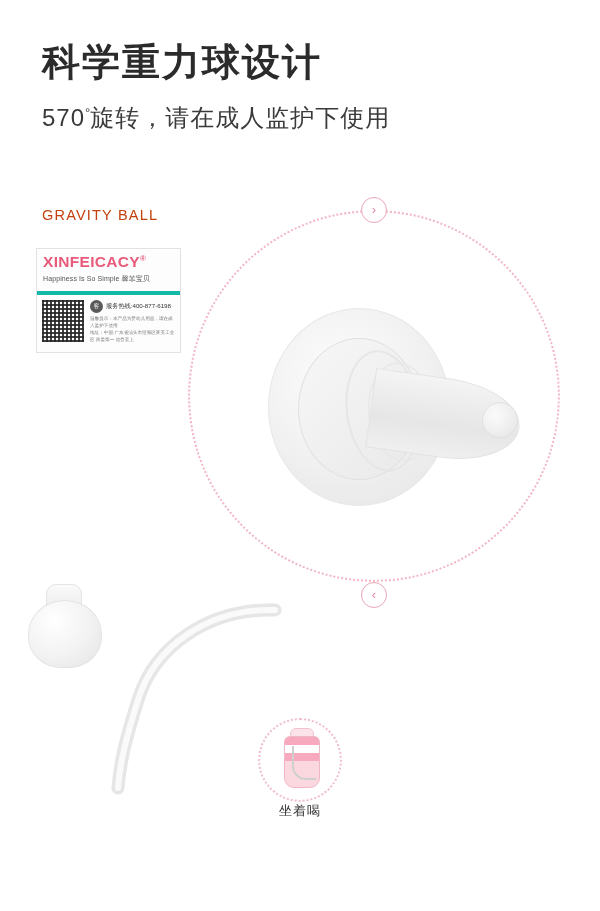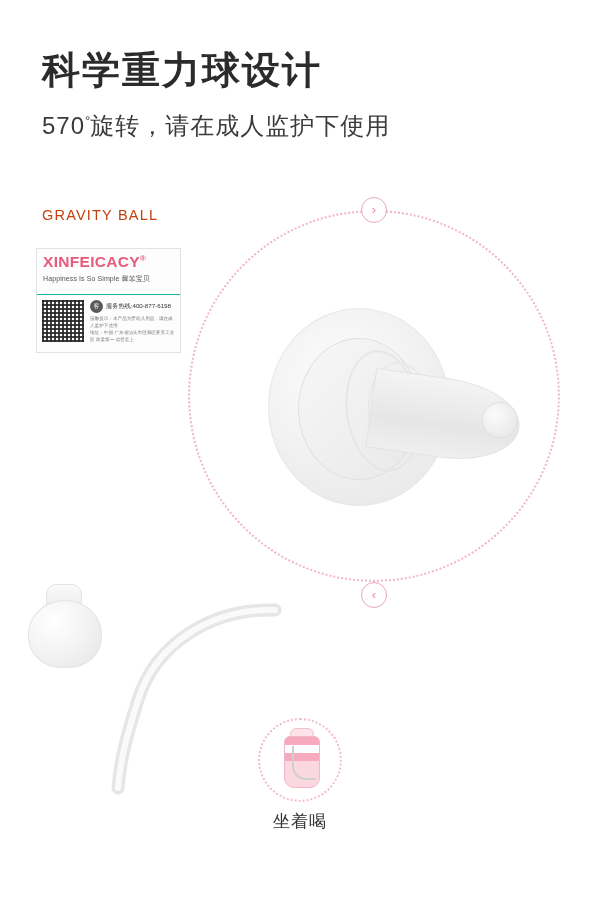--- a/index.html
+++ b/index.html
@@ -12,21 +12,21 @@
     height: 911px;
     position: relative;
     overflow: hidden;
     font-family: "Liberation Sans", sans-serif;
     color: #333;
   }
 
   
   .header {
     position: absolute;
-    left: 0; top: 8px;
+    left: 0; top: 0;
     width: 600px;
     padding-top: 42px;
     box-sizing: border-box;
   }
   .title-main {
     font-family: "Liberation Sans", sans-serif;
     font-size: 38px;
     font-weight: bold;
     color: #2b2b2b;
     letter-spacing: 2px;
@@ -64,21 +64,21 @@
     left: 36px;
     top: 248px;
     width: 145px;
     height: 105px;
     background: #fdfdfd;
     border: 1px solid #e2e2e2;
     box-sizing: border-box;
   }
   .brand-top {
     height: 46px;
-    border-bottom: 1px solid #14b8a6;
+    border-bottom: 4px solid #14b8a6;
     padding: 5px 6px 0 6px;
     box-sizing: border-box;
   }
   .brand-logo {
     font-family: "Liberation Sans", sans-serif;
     font-size: 15.5px;
     font-weight: bold;
     color: #e85a7a;
     letter-spacing: 0.3px;
     line-height: 1;
@@ -262,22 +262,22 @@
   .icon-circle {
     width: 84px; height: 84px;
     margin: 0 auto;
     border-radius: 50%;
     border: 2px dotted #f3bccb;
     position: relative;
     box-sizing: border-box;
     background: #fff;
   }
   .icon-caption {
-    margin-top: 8px;
-    font-size: 17px;
+    margin-top: 0;
+    font-size: 13px;
     color: #333;
     letter-spacing: 1px;
   }
 
   
   .bt {
     position: absolute;
     border-radius: 6px;
   }
   

